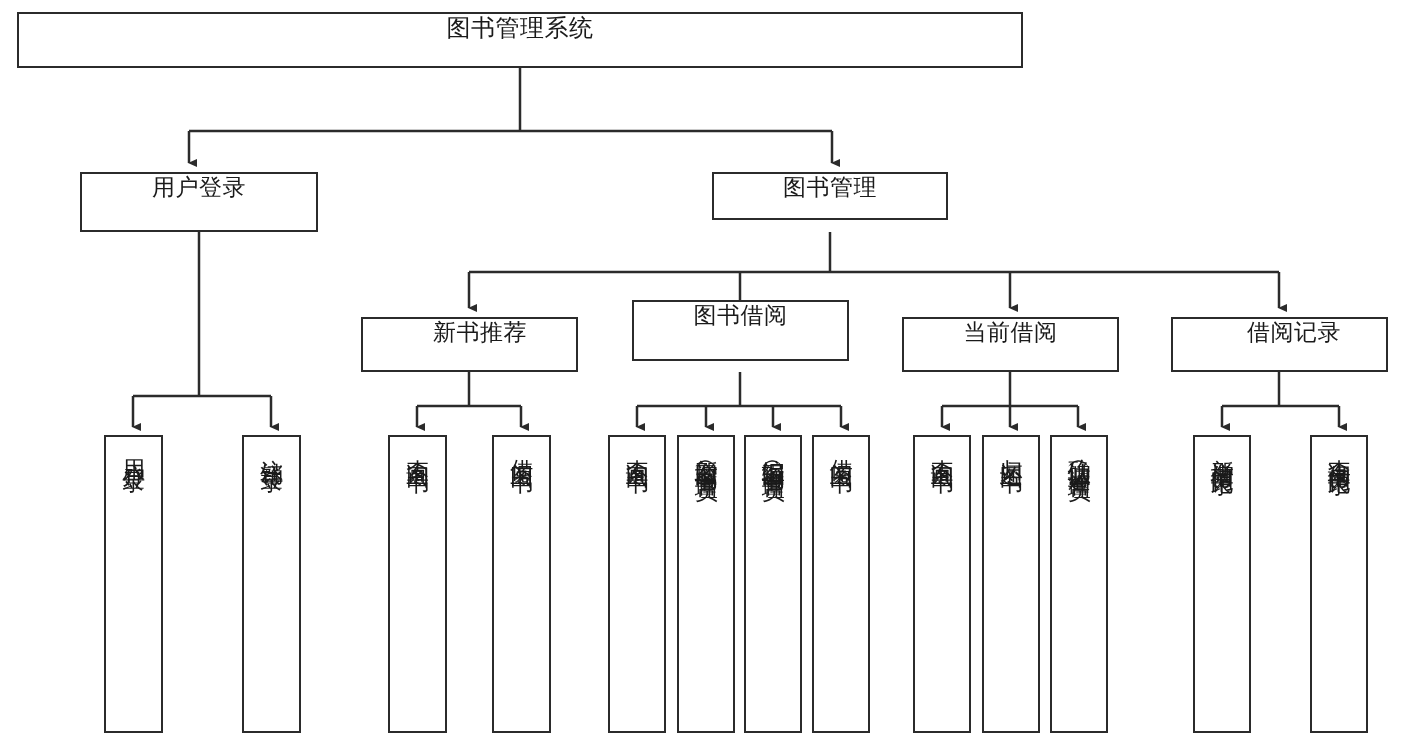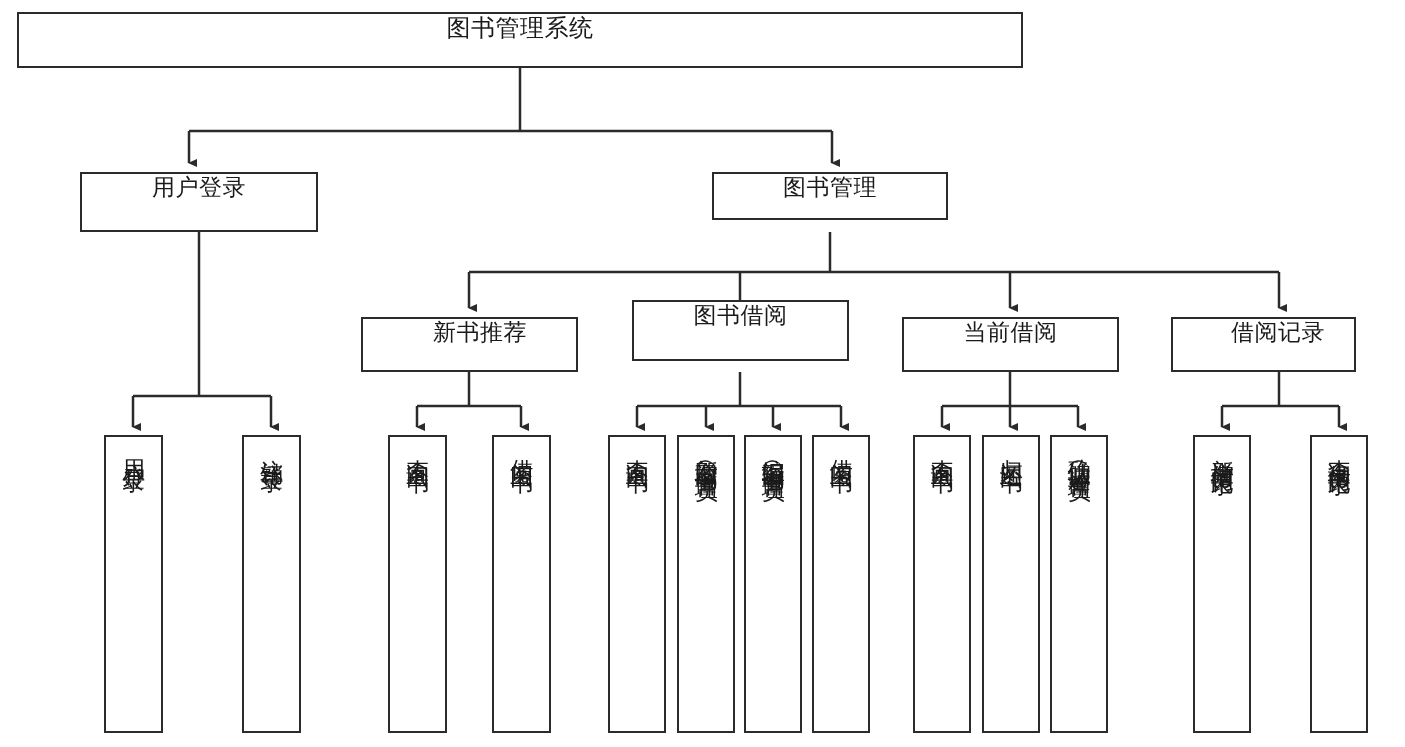--- a/index.html
+++ b/index.html
@@ -145,21 +145,21 @@
 
   <div class="node horiz" style="left:361px; top:317px; width:217px; height:55px;padding-left:21px;">
     <span class="node-label">新书推荐</span>
   </div>
   <div class="node horiz" style="left:632px; top:300px; width:217px; height:61px;">
     <span class="node-label">图书借阅</span>
   </div>
   <div class="node horiz" style="left:902px; top:317px; width:217px; height:55px;">
     <span class="node-label">当前借阅</span>
   </div>
-  <div class="node horiz" style="left:1171px; top:317px; width:185px; height:55px;padding-left:29px;">
+  <div class="node horiz" style="left:1171px; top:317px; width:217px; height:55px;padding-left:29px;">
     <span class="node-label">借阅记录</span>
   </div>
 
   <div class="node vert" style="left:104px; top:435px; width:59px; height:298px;">
     <span class="node-label">用户登录</span>
   </div>
   <div class="node vert" style="left:242px; top:435px; width:59px; height:298px;">
     <span class="node-label">注销登录</span>
   </div>
 

